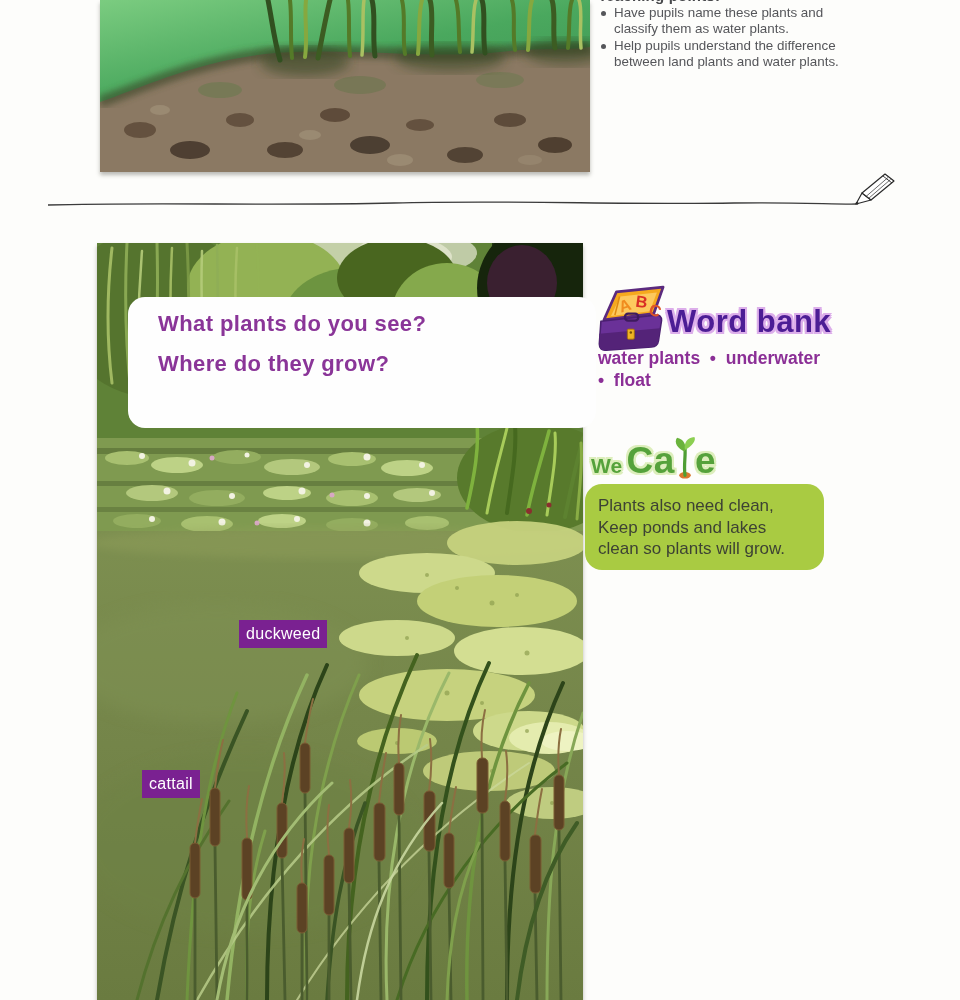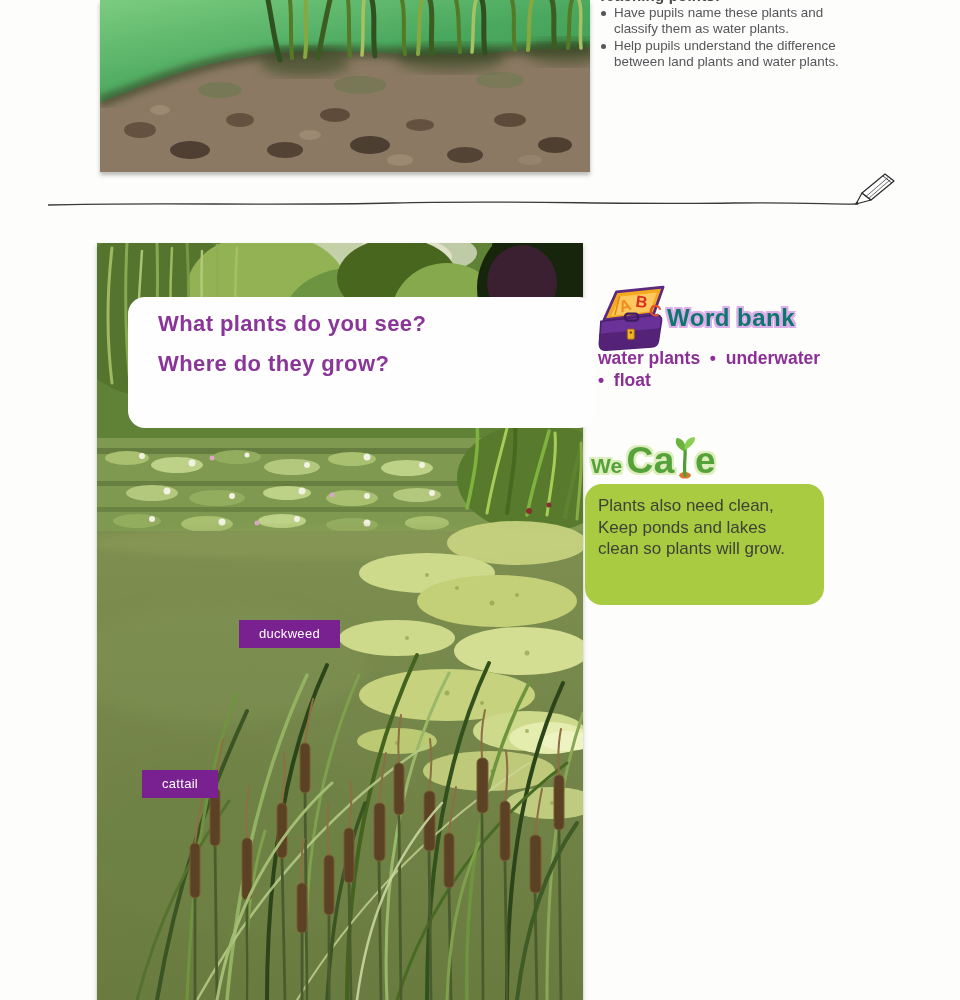--- a/index.html
+++ b/index.html
@@ -34,47 +34,47 @@
   }
   #qbox .q-line{
     font-size:22px;font-weight:bold;color:#8a3598;letter-spacing:.4px;
     padding-left:30px;line-height:40px;
   }
   #qbox .q-line:first-child{margin-top:7px;}
 
   
   .plabel{
     position:absolute;background:#7a2191;color:#fff;
-    font-size:13px;line-height:28px;padding:0 20px;letter-spacing:.3px;
+    font-size:16px;line-height:28px;padding:0 7px;letter-spacing:.3px;
   }
   #label-duckweed{left:239px;top:620px;}
   #label-cattail{left:142px;top:770px;}
 
   
   #wordbank{position:absolute;left:585px;top:280px;width:340px;}
   #wb-icon{position:absolute;left:7px;top:4px;width:80px;height:70px;}
   #wb-title{
     position:absolute;left:82px;top:24px;
-    font-size:24px;font-weight:bold;color:#0f766e;letter-spacing:.5px;
+    font-size:31px;font-weight:bold;color:#4c1d95;letter-spacing:.5px;
     text-shadow:-2px -2px 0 #dcaeea,2px -2px 0 #dcaeea,-2px 2px 0 #dcaeea,2px 2px 0 #dcaeea,
                  0 -2px 0 #dcaeea,0 2px 0 #dcaeea,-2px 0 0 #dcaeea,2px 0 0 #dcaeea;
   }
   #wb-words{position:absolute;left:13px;top:67px;width:300px;color:#8b2f96;font-size:17.5px;line-height:22px;}
   #wb-words .wb-line{white-space:pre;font-weight:bold;}
 
   
   #wecare{position:absolute;left:585px;top:437px;width:260px;}
   #wc-logo{position:absolute;left:6px;top:0;white-space:nowrap;z-index:2;
     text-shadow:-2px -2px 0 #ddeebc,2px -2px 0 #ddeebc,-2px 2px 0 #ddeebc,2px 2px 0 #ddeebc,
                  0 -2px 0 #ddeebc,0 2px 0 #ddeebc,-2px 0 0 #ddeebc,2px 0 0 #ddeebc;}
   #wc-logo .wc-we{font-size:21px;font-weight:bold;color:#55a23b;}
   #wc-logo .wc-ca,#wc-logo .wc-e{font-size:37px;font-weight:bold;color:#55a23b;letter-spacing:.5px;}
   #wc-logo .sprout{vertical-align:-6px;margin:0 -3px;}
   #wc-box{
-    position:absolute;left:0;top:47px;width:239px;height:121px;
+    position:absolute;left:0;top:47px;width:239px;height:86px;
     background:#a9cb42;border-radius:17px;z-index:1;
   }
   #wc-box .wc-line{font-size:17px;line-height:21.6px;color:#3d4234;padding-left:13px;}
   #wc-box .wc-line:first-child{margin-top:11px;}
 </style>
 </head>
 <body>
 
 <div class="photo" id="top-photo">
   <svg width="490" height="172" viewBox="0 0 490 172">

